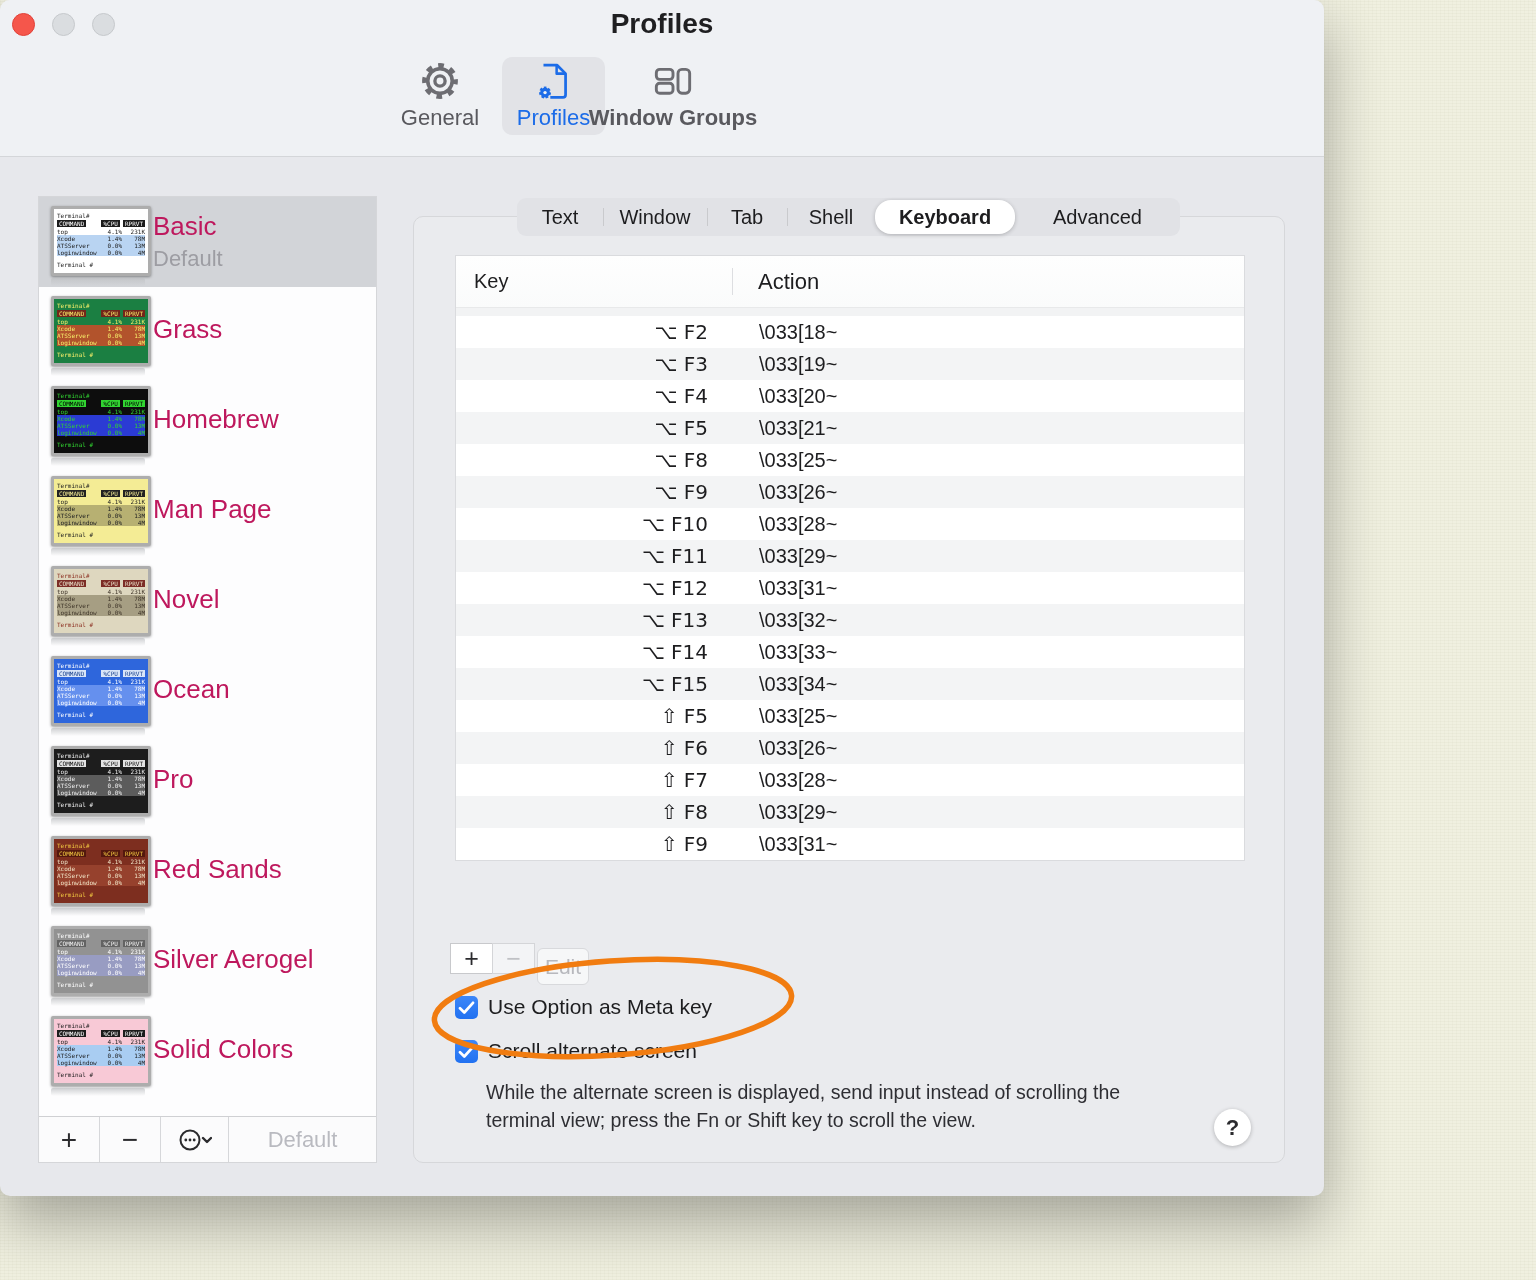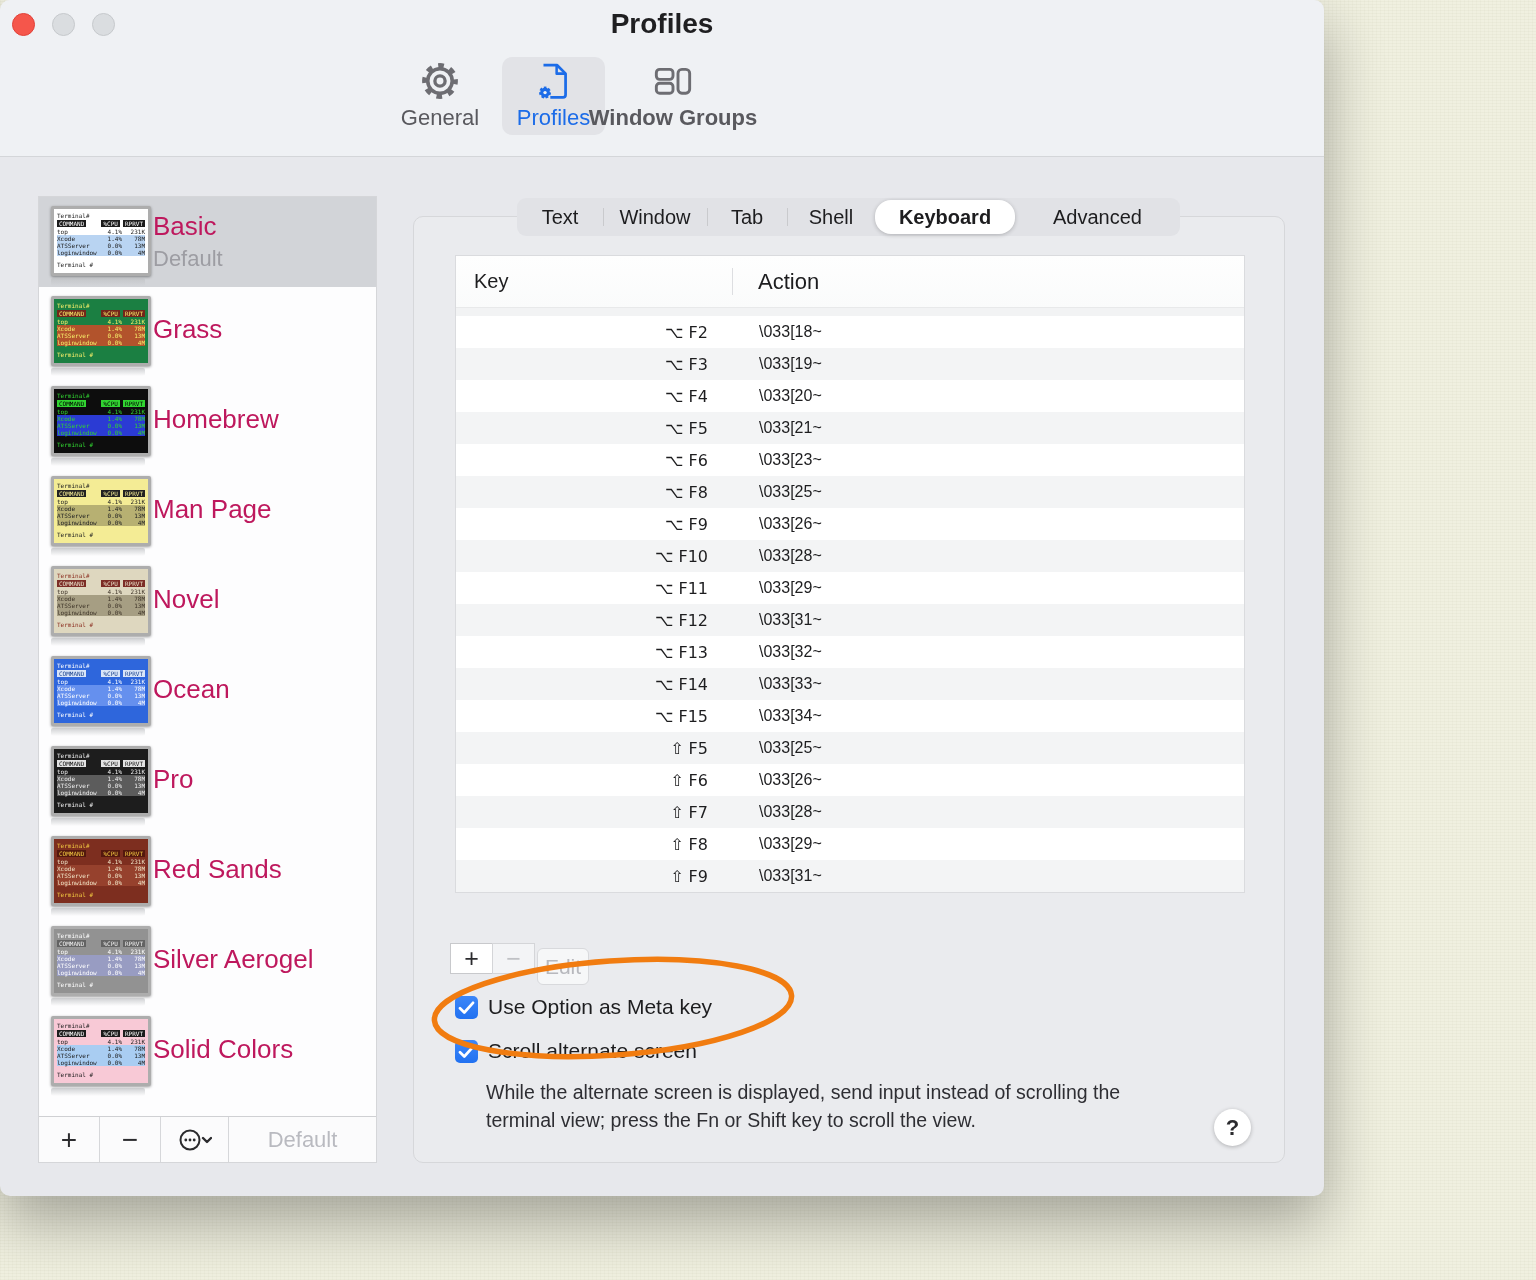--- a/index.html
+++ b/index.html
@@ -79,21 +79,21 @@
   .ktable{position:absolute;left:455px;top:255px;width:790px;background:#ffffff;
     border:1px solid #dadbde;box-sizing:border-box;}
   .thead{height:51px;display:flex;align-items:center;border-bottom:1px solid #e8e9ea;
     position:relative;background:linear-gradient(#fefefe,#fafbfb);}
   .th-key{padding-left:18px;font-size:20px;color:#1d1d1f;}
   .th-sep{position:absolute;left:276px;top:12px;bottom:12px;width:1px;background:#dddee1;}
   .th-action{position:absolute;left:302px;font-size:22px;color:#1d1d1f;}
   .partialrow{height:8px;background:#f2f3f4;}
   .tbody > div:nth-of-type(odd){background:#ffffff;}
   .tbody > div:nth-of-type(even){background:#f3f4f5;}
-  .trow{height:32px;display:flex;align-items:center;font-size:16px;color:#1d1d1f;}
+  .trow{height:32px;display:flex;align-items:center;font-size:20px;color:#1d1d1f;}
   .tkey{width:276px;text-align:right;padding-right:24px;box-sizing:border-box;
     font-family:"DejaVu Sans","Liberation Sans",sans-serif;}
   .tact{padding-left:27px;}
   
   .btn-add{position:absolute;left:450px;top:943px;width:43px;height:31px;background:#ffffff;
     border:1px solid #c8c9cc;box-sizing:border-box;font-size:25px;color:#2b2b2e;
     display:flex;align-items:center;justify-content:center;}
   .btn-del{position:absolute;left:492px;top:943px;width:43px;height:31px;background:#f3f4f6;
     border:1px solid #d4d5d8;box-sizing:border-box;font-size:25px;color:#c0c1c5;
     display:flex;align-items:center;justify-content:center;}
@@ -603,24 +603,20 @@
         <div class="trow">
           <div class="tkey">⌥ F4</div>
           <div class="tact">\033[20~</div>
         </div>
 
         <div class="trow">
           <div class="tkey">⌥ F5</div>
           <div class="tact">\033[21~</div>
         </div>
 
-        <div class="trow">
-          <div class="tkey">⌥ F6</div>
-          <div class="tact">\033[23~</div>
-        </div>
 
 
         <div class="trow">
           <div class="tkey">⌥ F8</div>
           <div class="tact">\033[25~</div>
         </div>
 
         <div class="trow">
           <div class="tkey">⌥ F9</div>
           <div class="tact">\033[26~</div>

